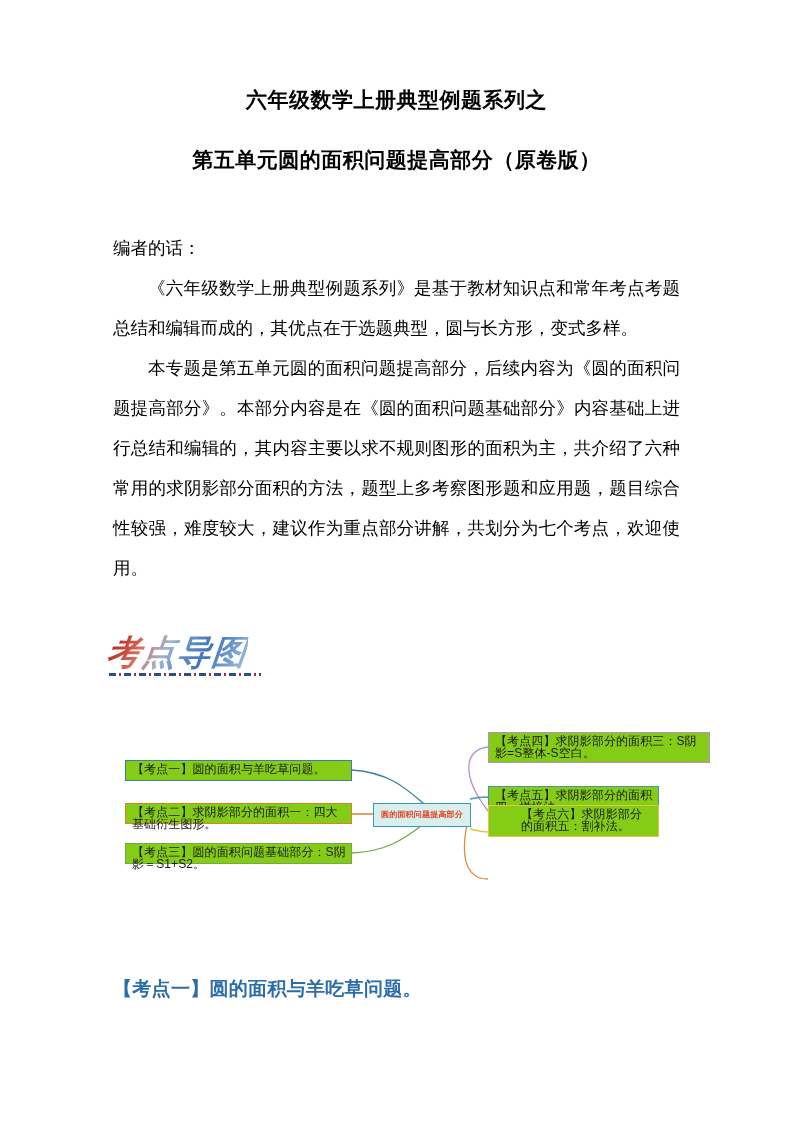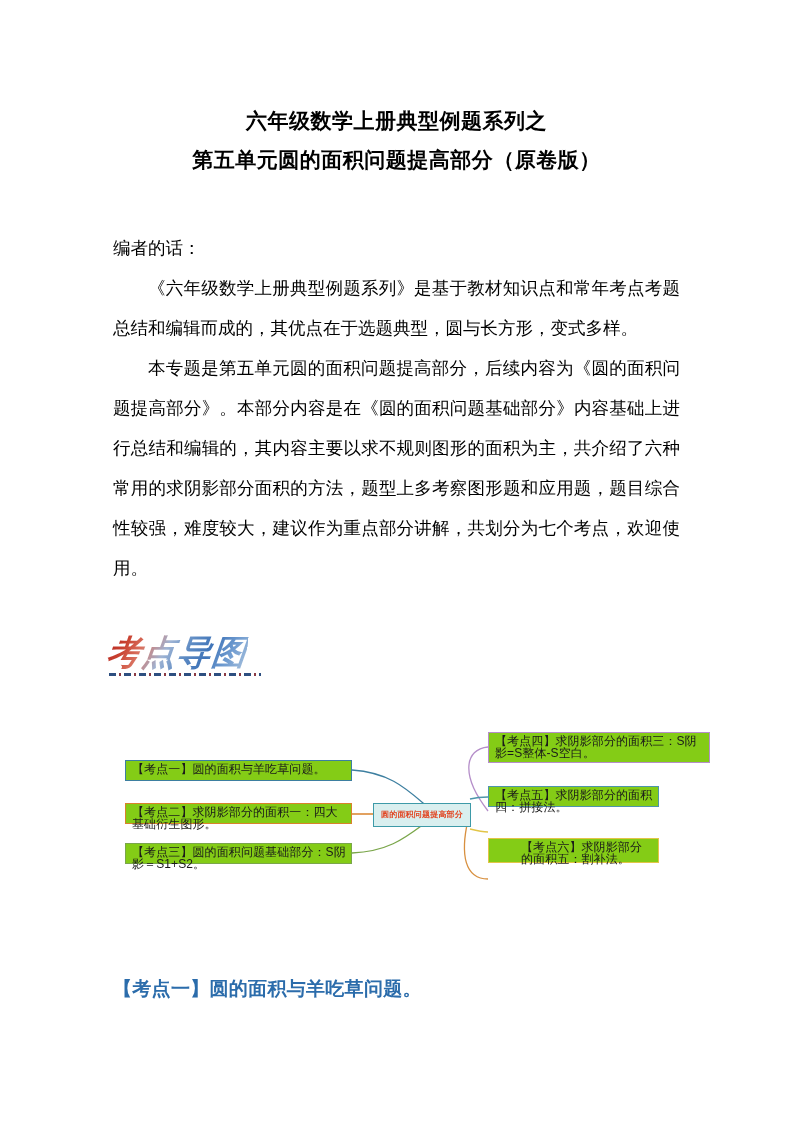--- a/index.html
+++ b/index.html
@@ -26,21 +26,21 @@
   .doc-title {
     position: absolute;
     left: 0;
     width: 793px;
     text-align: center;
     font-weight: bold;
     font-size: 21px;
     letter-spacing: 0.5px;
     color: #000;
   }
-  .doc-title.line1 { top: 107px; }
+  .doc-title.line1 { top: 86px; }
   .doc-title.line2 { top: 146px; }
 
   
   .body-block {
     position: absolute;
     left: 113px;
     width: 567px;
     font-size: 17.5px;
     line-height: 40px;
     color: #000;
@@ -177,18 +177,18 @@
     </svg>
 
     <div class="mm-center" id="mm-center" style="left: 263px; top: 88px; width: 98px; height: 24px; border-color: rgb(61, 154, 168); background: rgb(217, 239, 239); color: rgb(226, 67, 31);">圆的面积问题提高部分</div>
 
     <div class="mm-node" id="mm-l0" style="left: 15px; top: 45px; width: 227px; height: 21px; border-color: rgb(61, 127, 160);">【考点一】圆的面积与羊吃草问题。</div>
     <div class="mm-node" id="mm-l1" style="left: 15px; top: 88px; width: 227px; height: 21px; border-color: rgb(217, 130, 43);">【考点二】求阴影部分的面积一：四大基础衍生图形。</div>
     <div class="mm-node" id="mm-l2" style="left: 15px; top: 128px; width: 227px; height: 21px; border-color: rgb(122, 166, 74);">【考点三】圆的面积问题基础部分：S阴影＝S1+S2。</div>
 
     <div class="mm-node" id="mm-r0" style="left: 378px; top: 17px; width: 222px; height: 31px; border-color: rgb(181, 142, 201);">【考点四】求阴影部分的面积三：S阴影=S整体-S空白。</div>
     <div class="mm-node" id="mm-r1" style="left: 378px; top: 71px; width: 171px; height: 21px; border-color: rgb(77, 149, 171);">【考点五】求阴影部分的面积四：拼接法。</div>
-    <div class="mm-node" id="mm-r2" style="left: 378px; top: 123px; width: 171px; height: 25px; border-color: rgb(226, 197, 71); padding-left: 32px;">【考点六】求阴影部分的面积五：割补法。</div>
+    <div class="mm-node" id="mm-r2" style="left: 378px; top: 90px; width: 171px; height: 32px; border-color: rgb(226, 197, 71); padding-left: 32px;">【考点六】求阴影部分的面积五：割补法。</div>
   </div>
 
   <div class="kaodian-heading" style="color: rgb(43, 108, 171);">【考点一】圆的面积与羊吃草问题。</div>
 
 </div>
 
 </body></html>

